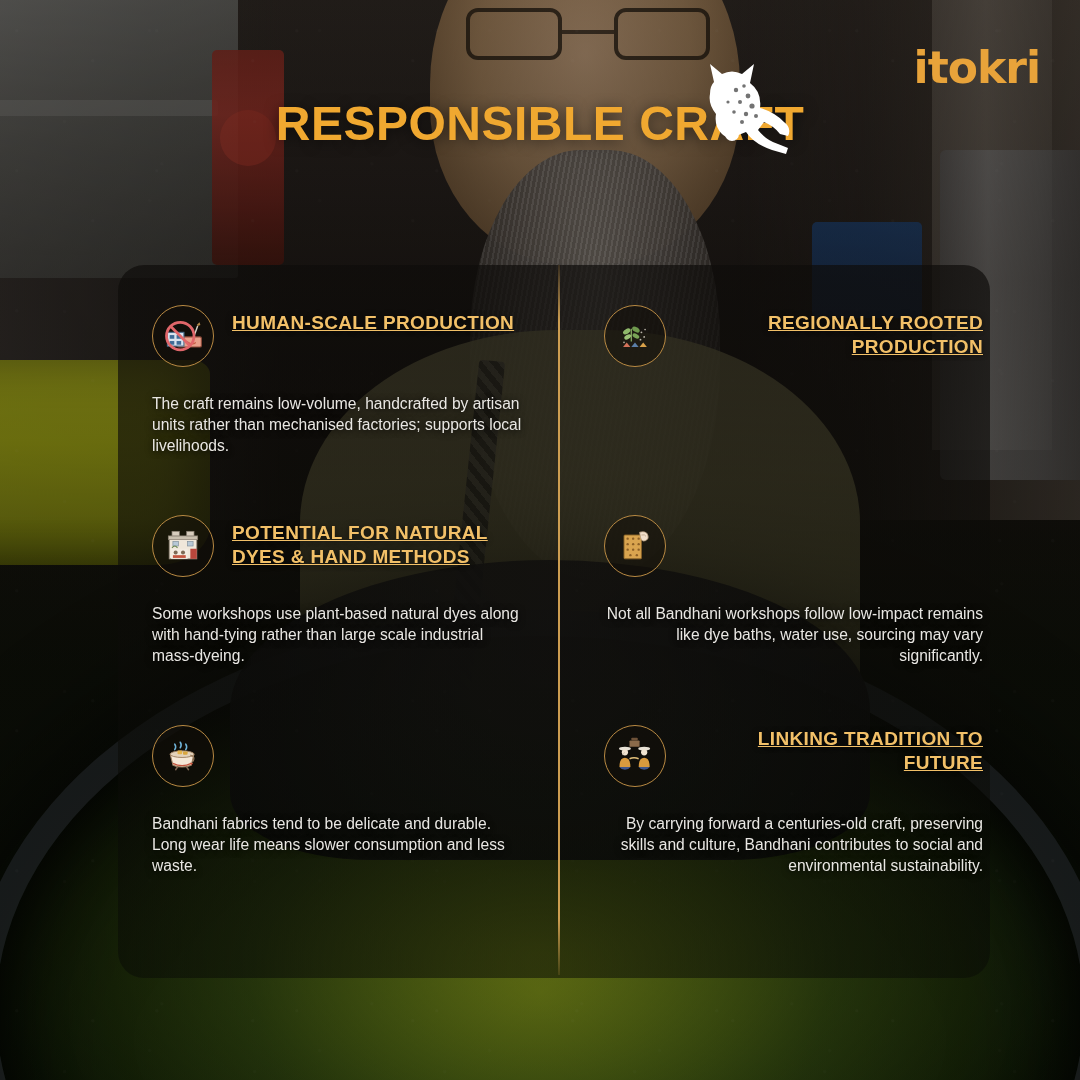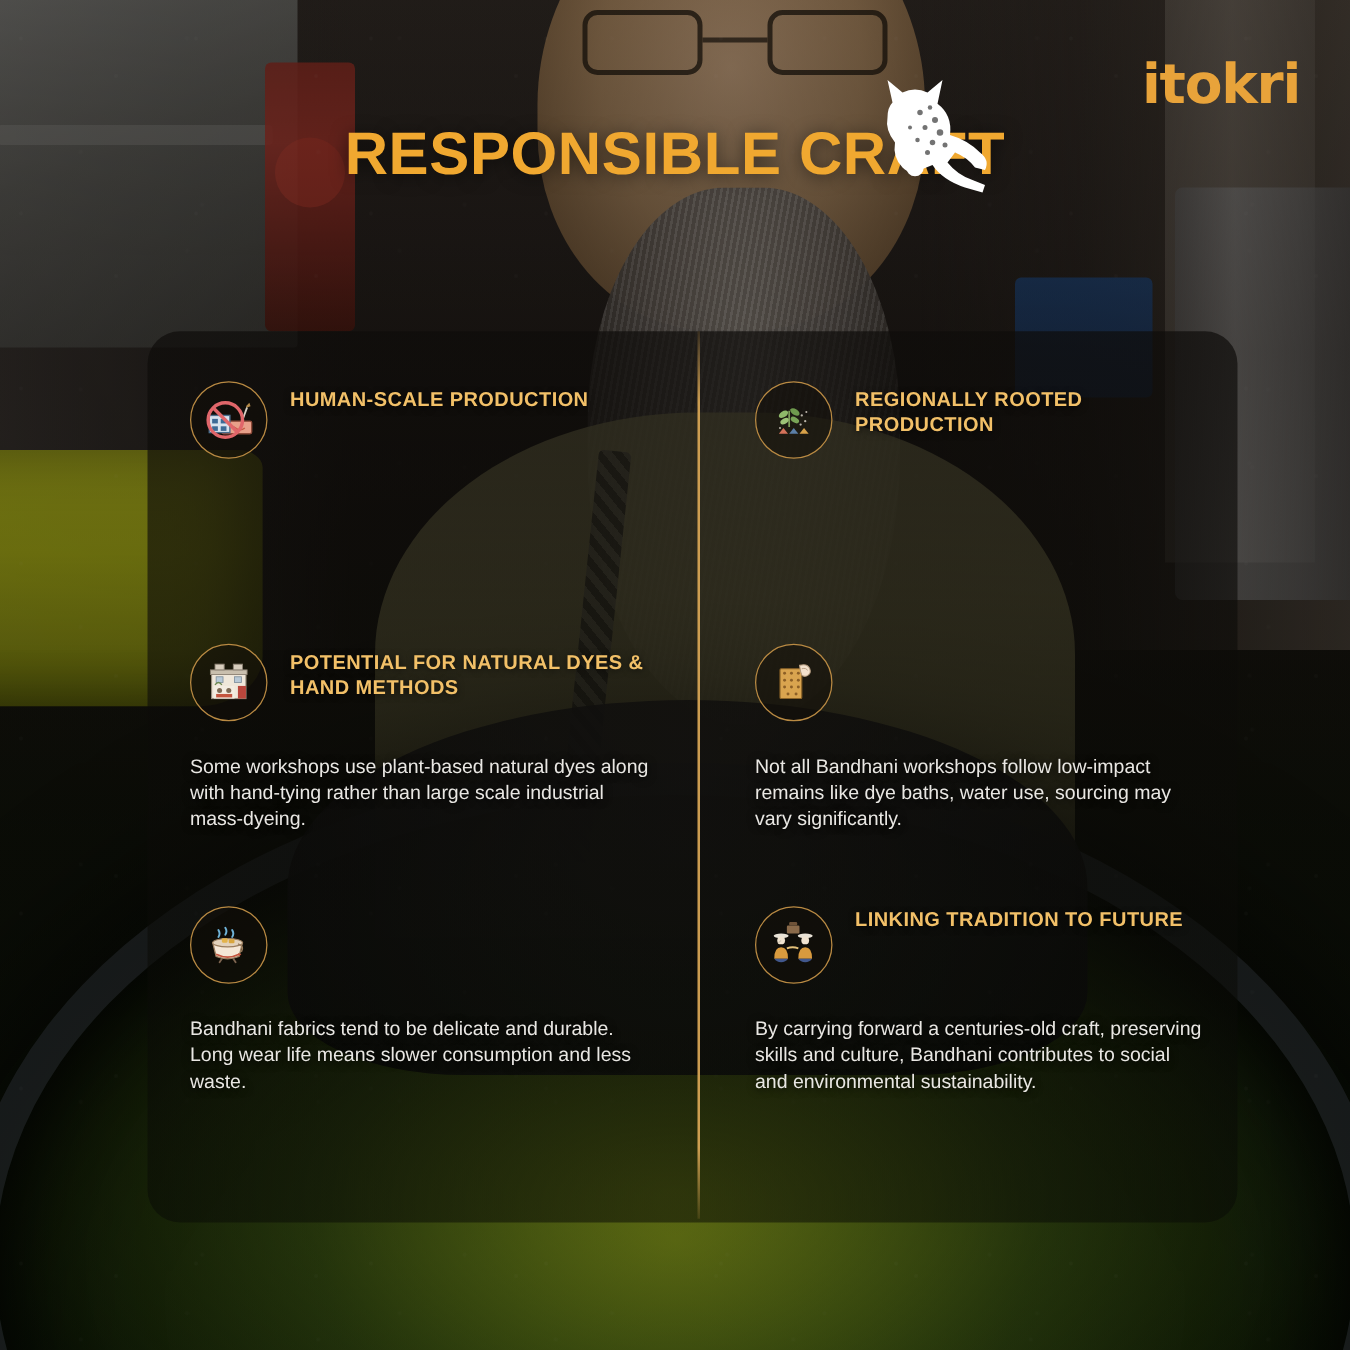--- a/index.html
+++ b/index.html
@@ -178,34 +178,35 @@
   }
 
   #grid{
     position:absolute; left:118px; top:265px; width:872px; height:713px;
     display:grid;
     grid-template-columns:440px 432px;
     grid-template-rows:210px 210px 240px;
     z-index:25;
   }
   .card{ position:relative; padding:40px 34px 0 34px; }
-  .card.right{ padding-left:46px; padding-right:28px; }
+  .card.right{ padding-left:46px; padding-right:7px;text-align:right; }
 
   .card-head{ display:flex; align-items:flex-start; gap:18px; }
   .icon-circle{
     flex:0 0 auto; width:62px; height:62px; border-radius:50%;
     border:1.6px solid #b98a43;
     background:rgba(18,14,10,.55);
     display:flex; align-items:center; justify-content:center;
     overflow:hidden;
   }
   .card-title{
-    color:#f2c068; font-size:16px; font-weight:800; line-height:1.28;
+    color:#f2c068; font-size:19px; font-weight:800; line-height:1.28;
     letter-spacing:.35px; padding-top:6px;
     text-shadow:0 1px 6px rgba(0,0,0,.6);
+    text-decoration:underline;
   }
   .card-body{
     margin-top:26px;
     color:#e9e7e3; font-size:15.6px; line-height:1.36;
     text-shadow:0 1px 7px rgba(0,0,0,.85);
     max-width:392px;
   }
   .card.right .card-body{ max-width:400px; }
   .card.r3 .card-title{ padding-top:2px; }
 </style>
@@ -279,20 +280,21 @@
           <rect x="9.5" y="23" width="5" height="4" fill="#3d6a96"></rect>
           <rect x="17" y="23" width="5" height="4" fill="#3d6a96"></rect>
           <rect x="9.5" y="29.5" width="5" height="4" fill="#3d6a96"></rect>
           <rect x="17" y="29.5" width="5" height="4" fill="#3d6a96"></rect>
           <circle cx="21" cy="24" r="15" fill="none" stroke="#e0666a" stroke-width="3"></circle>
           <line x1="11" y1="14" x2="31" y2="34" stroke="#e0666a" stroke-width="3"></line>
         </svg>
       </div>
       <div class="card-title">HUMAN-SCALE PRODUCTION</div>
     </div>
+    <div class="card-body">The craft remains low-volume, handcrafted by artisan units rather than mechanised factories; supports local livelihoods.</div>
   </div>
 
   <div class="card right">
     <div class="card-head">
       <div class="icon-circle">
         <svg viewBox="0 0 48 48" width="44" height="44">
           <path d="M20 30 L20 16" stroke="#7fa05c" stroke-width="1.5"></path>
           <ellipse cx="15" cy="19" rx="4.5" ry="2.6" fill="#8fb86a" transform="rotate(-32 15 19)"></ellipse>
           <ellipse cx="25" cy="17" rx="4.5" ry="2.6" fill="#6f9a4e" transform="rotate(32 25 17)"></ellipse>
           <ellipse cx="16" cy="25" rx="4" ry="2.3" fill="#9cc277" transform="rotate(-30 16 25)"></ellipse>

